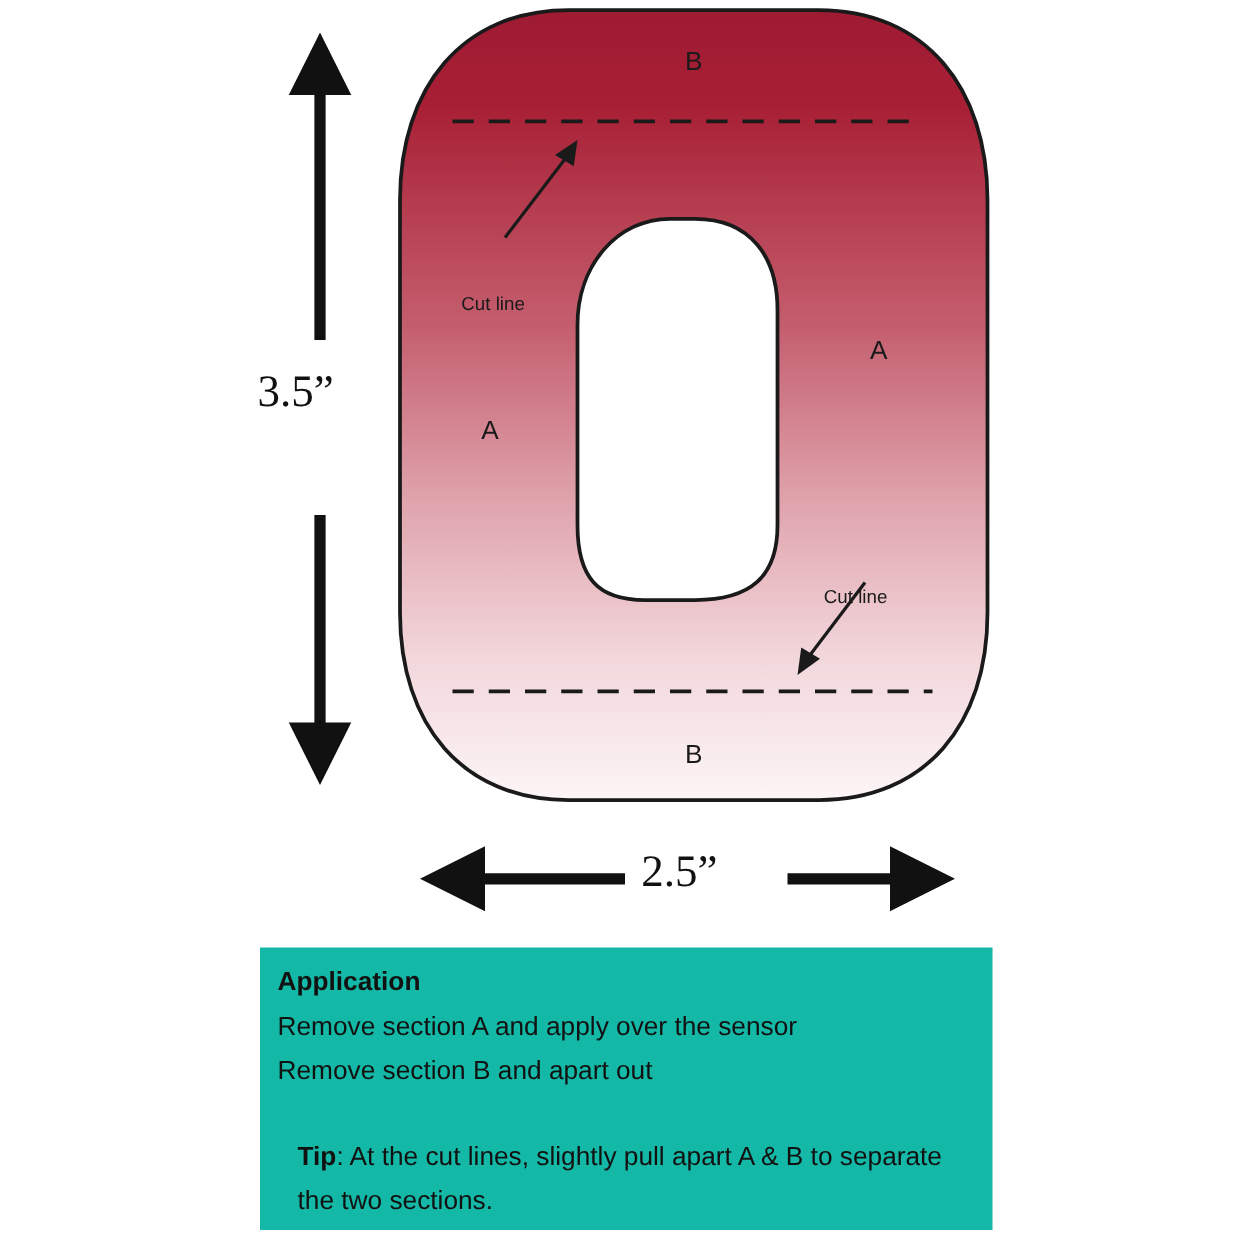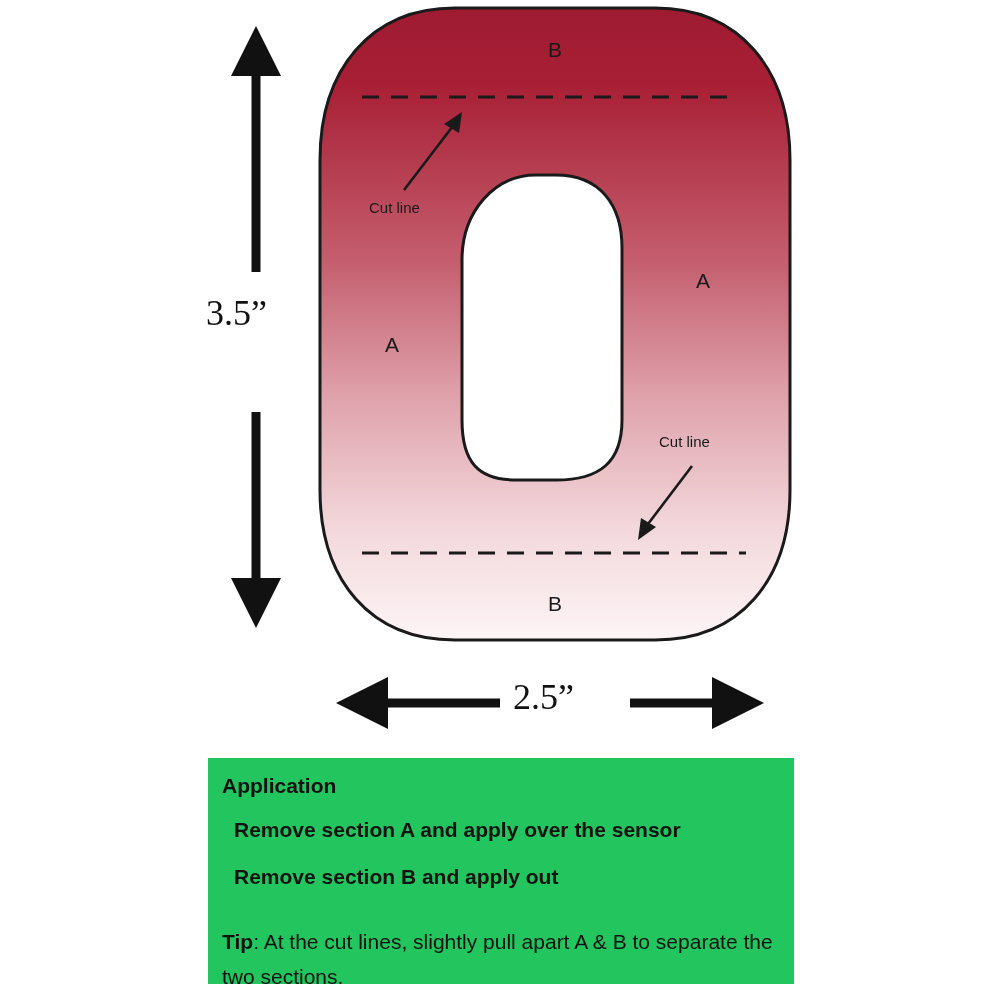--- a/index.html
+++ b/index.html
@@ -30,20 +30,21 @@
     position: absolute;
     font-family: "Liberation Sans", sans-serif;
     color: #1a1a1a;
     white-space: nowrap;
   }
   .label-big {
     font-size: 21px;
   }
   .label-cut {
     font-size: 15px;
+    margin-top: 36px;
   }
   .dim-text {
     position: absolute;
     font-family: "Liberation Serif", serif;
     font-size: 36px;
     color: #111111;
     white-space: nowrap;
   }
   #dim-height-text {
     left: 206px;
@@ -60,49 +61,48 @@
   #label-a-right { left: 696px; top: 269px; }
   #label-cut-top { left: 369px; top: 199px; }
   #label-cut-bottom { left: 659px; top: 433px; }
 
   #application-box {
     position: absolute;
     left: 208px;
     top: 758px;
     width: 586px;
     height: 226px;
-    background: #22c55e;
+    background: #14b8a6;
     box-sizing: border-box;
     padding: 14px 14px 16px 14px;
   }
   .app-title {
     font-family: "Liberation Sans", sans-serif;
     font-size: 21px;
     font-weight: bold;
     color: #111111;
     margin: 0 0 4px 0;
     line-height: 28px;
   }
   .app-line {
     font-family: "Liberation Sans", sans-serif;
     font-size: 21px;
     color: #111111;
     line-height: 35px;
-    margin: 12px;
-    font-weight: bold;
+    margin: 0;
   }
   .app-gap {
     height: 18px;
   }
   .tip-para {
     font-family: "Liberation Sans", sans-serif;
     font-size: 21px;
     color: #111111;
     line-height: 35px;
-    margin: 0;
+    margin: 16px;
   }
   .tip-label {
     font-weight: bold;
   }
 </style>
 </head>
 <body>
 
 <div id="diagram-root">
 
@@ -177,18 +177,18 @@
   <span class="patch-label label-big" id="label-b-bottom">B</span>
   <span class="patch-label label-big" id="label-a-left">A</span>
   <span class="patch-label label-big" id="label-a-right">A</span>
 
   <span class="patch-label label-cut" id="label-cut-top">Cut line</span>
   <span class="patch-label label-cut" id="label-cut-bottom">Cut line</span>
 
   <div id="application-box">
     <p class="app-title">Application</p>
     <p class="app-line">Remove section A and apply over the sensor</p>
-    <p class="app-line">Remove section B and apply out</p>
+    <p class="app-line">Remove section B and apart out</p>
     <div class="app-gap"></div>
     <p class="tip-para"><span class="tip-label">Tip</span><span>: At the cut lines, slightly pull apart A &amp; B to separate the two sections.</span></p>
   </div>
 
 </div>
 
 </body></html>

